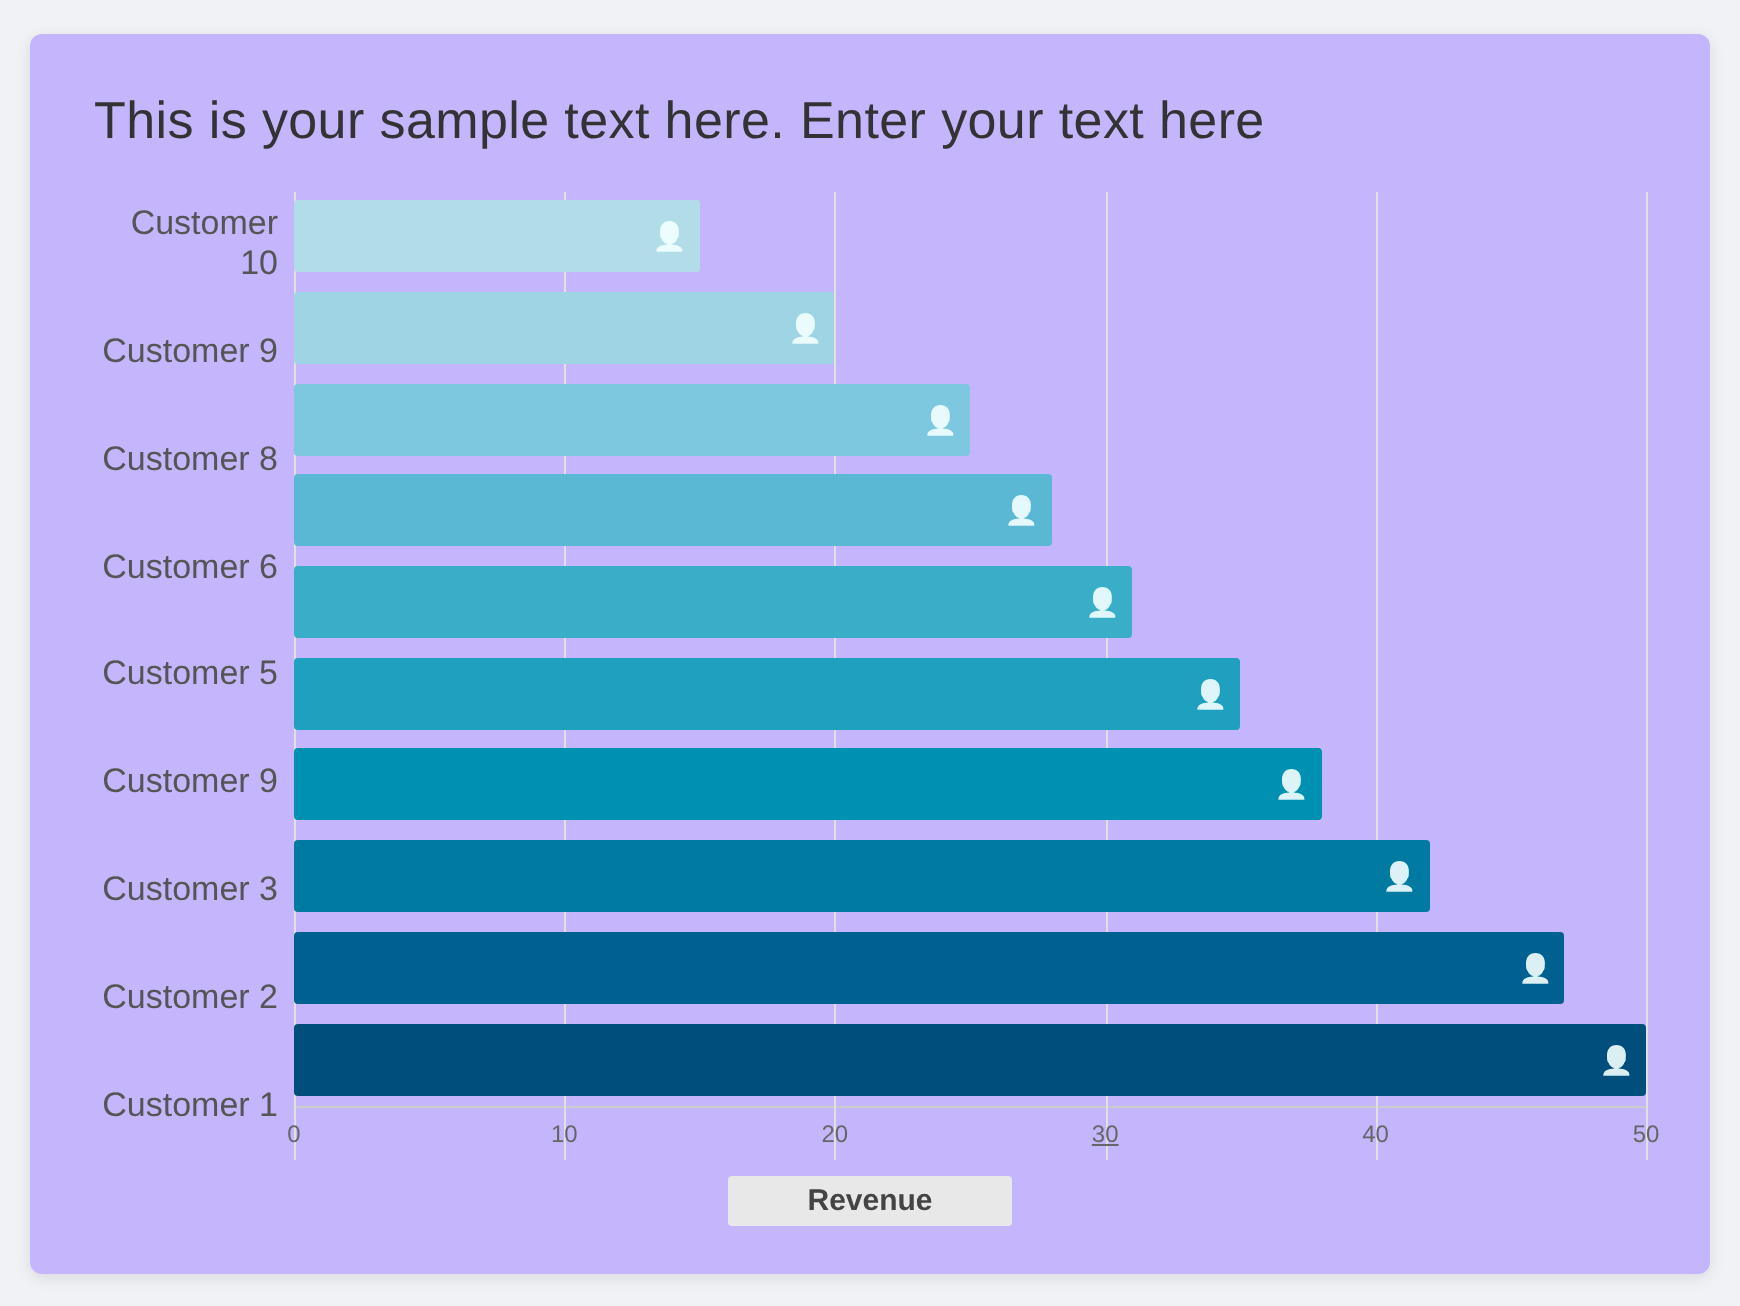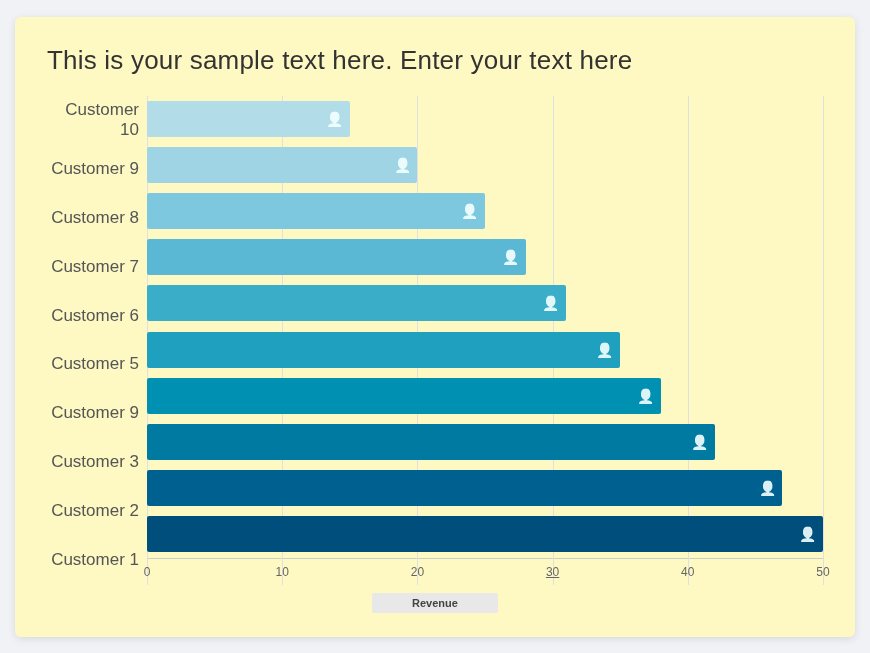--- a/index.html
+++ b/index.html
@@ -6,21 +6,21 @@
     body {
       width: 870px;
       height: 653px;
       background: #f0f2f5;
       font-family: Arial, sans-serif;
       display: flex;
       align-items: center;
       justify-content: center;
     }
     .card {
-      background: #fef9c3;
+      background: #c4b5fd;
       width: 840px;
       height: 620px;
       border-radius: 6px;
       box-shadow: 0 2px 8px rgba(0,0,0,0.1);
       padding: 28px 32px 24px 32px;
       display: flex;
       flex-direction: column;
       justify-content: center;
     }
     .title {
@@ -121,38 +121,37 @@
       margin-bottom: 2px;
     }
     .x-label-container {
       display: flex;
       justify-content: center;
       margin-top: 8px;
     }
     .x-label {
       background: #e8e8e8;
       padding: 4px 40px;
-      font-size: 11px;
+      font-size: 15px;
       font-weight: bold;
       color: #444;
       border-radius: 2px;
     }
   </style>
 </head>
 <body>
 
 <div class="card">
   <div class="title">This is your sample text here. Enter your text here</div>
   <div class="chart-area">
     <div class="chart-body">
       <div class="y-labels" id="y-labels-container">
           <div class="y-label">Customer 10</div>
           <div class="y-label">Customer 9</div>
           <div class="y-label">Customer 8</div>
-          <div class="y-label">Customer 7</div>
           <div class="y-label">Customer 6</div>
           <div class="y-label">Customer 5</div>
           <div class="y-label">Customer 9</div>
           <div class="y-label">Customer 3</div>
           <div class="y-label">Customer 2</div>
           <div class="y-label">Customer 1</div>
         </div>
       <div class="bars-and-grid">
         <div class="grid-lines" id="grid-lines-container">
             <div class="grid-line" style="left: 0%;"></div>

